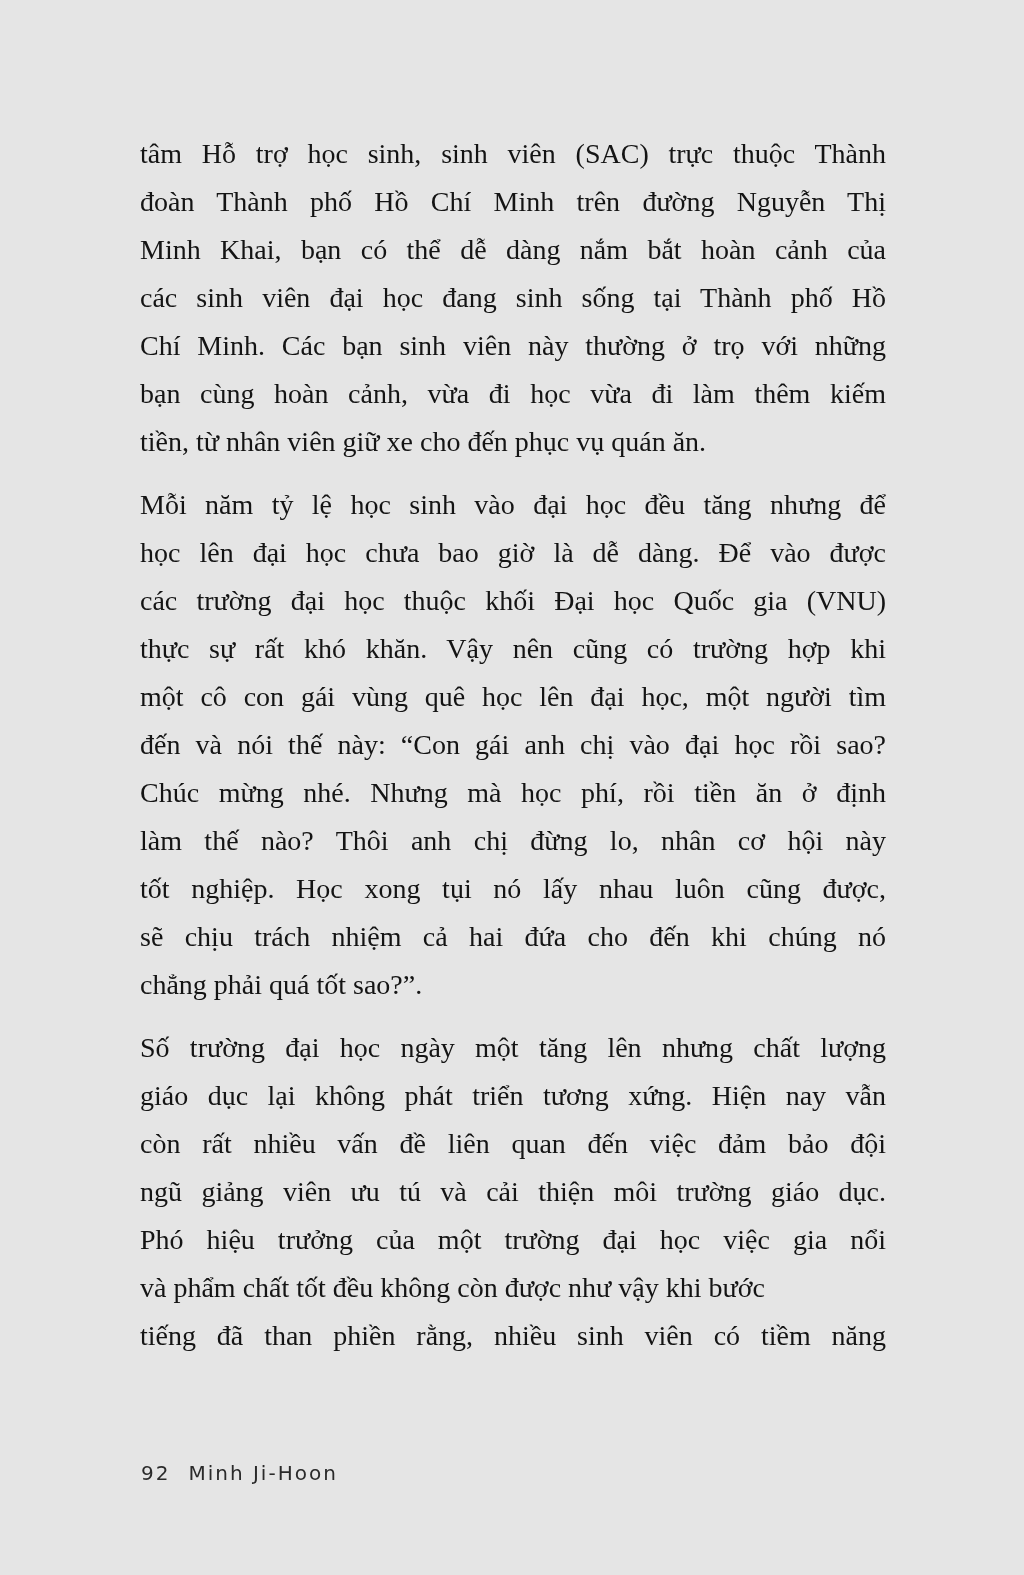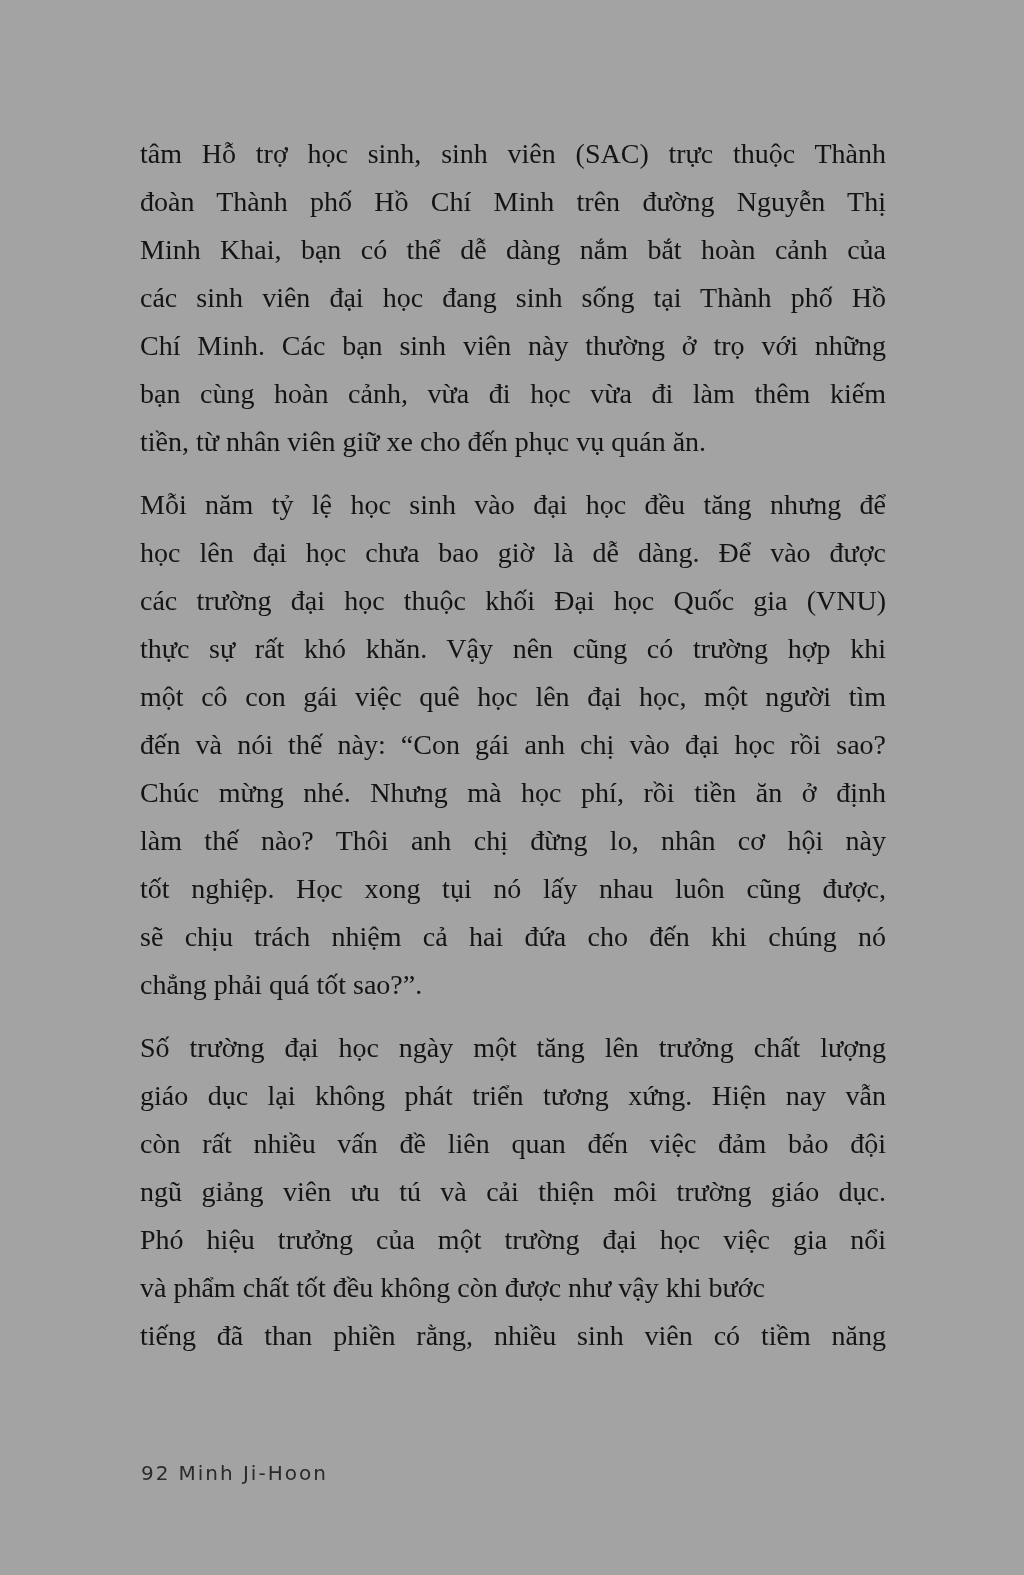--- a/index.html
+++ b/index.html
@@ -4,21 +4,21 @@
 <style>
   html, body {
     margin: 0;
     padding: 0;
     background: #ffffff;
   }
   .page {
     position: relative;
     width: 1024px;
     height: 1575px;
-    background: #a3a3a3;
+    background: #e5e5e5;
     overflow: hidden;
     font-family: "Liberation Serif", serif;
   }
   .text-block {
     position: absolute;
     left: 140px;
     top: 130px;
     width: 746px;
     color: #141414;
     font-size: 28px;
@@ -36,21 +36,21 @@
   }
   .line.last {
     text-align-last: left;
   }
   .footer {
     position: absolute;
     left: 141px;
     top: 1461px;
     display: flex;
     align-items: flex-end;
-    gap: 8px;
+    gap: 18px;
     font-family: "DejaVu Sans", sans-serif;
     font-size: 20px;
     letter-spacing: 2px;
     color: #2a2a2a;
   }
 </style>
 </head>
 <body>
 
 <div class="page">
@@ -63,30 +63,30 @@
         <div class="line">các sinh viên đại học đang sinh sống tại Thành phố Hồ</div>
         <div class="line">Chí Minh. Các bạn sinh viên này thường ở trọ với những</div>
         <div class="line">bạn cùng hoàn cảnh, vừa đi học vừa đi làm thêm kiếm</div>
         <div class="line last">tiền, từ nhân viên giữ xe cho đến phục vụ quán ăn.</div>
       </div>
       <div class="paragraph">
         <div class="line">Mỗi năm tỷ lệ học sinh vào đại học đều tăng nhưng để</div>
         <div class="line">học lên đại học chưa bao giờ là dễ dàng. Để vào được</div>
         <div class="line">các trường đại học thuộc khối Đại học Quốc gia (VNU)</div>
         <div class="line">thực sự rất khó khăn. Vậy nên cũng có trường hợp khi</div>
-        <div class="line">một cô con gái việc quê học lên đại học, một người tìm</div>
+        <div class="line">một cô con gái vùng quê học lên đại học, một người tìm</div>
         <div class="line">đến và nói thế này: “Con gái anh chị vào đại học rồi sao?</div>
         <div class="line">Chúc mừng nhé. Nhưng mà học phí, rồi tiền ăn ở định</div>
         <div class="line">làm thế nào? Thôi anh chị đừng lo, nhân cơ hội này</div>
         <div class="line">tốt nghiệp. Học xong tụi nó lấy nhau luôn cũng được,</div>
         <div class="line">sẽ chịu trách nhiệm cả hai đứa cho đến khi chúng nó</div>
         <div class="line last">chẳng phải quá tốt sao?”.</div>
       </div>
       <div class="paragraph">
-        <div class="line">Số trường đại học ngày một tăng lên trưởng chất lượng</div>
+        <div class="line">Số trường đại học ngày một tăng lên nhưng chất lượng</div>
         <div class="line">giáo dục lại không phát triển tương xứng. Hiện nay vẫn</div>
         <div class="line">còn rất nhiều vấn đề liên quan đến việc đảm bảo đội</div>
         <div class="line">ngũ giảng viên ưu tú và cải thiện môi trường giáo dục.</div>
         <div class="line">Phó hiệu trưởng của một trường đại học việc gia nổi</div>
         <div class="line last">và phẩm chất tốt đều không còn được như vậy khi bước</div>
         <div class="line">tiếng đã than phiền rằng, nhiều sinh viên có tiềm năng</div>
       </div>
     </div>
 
   <div class="footer">

